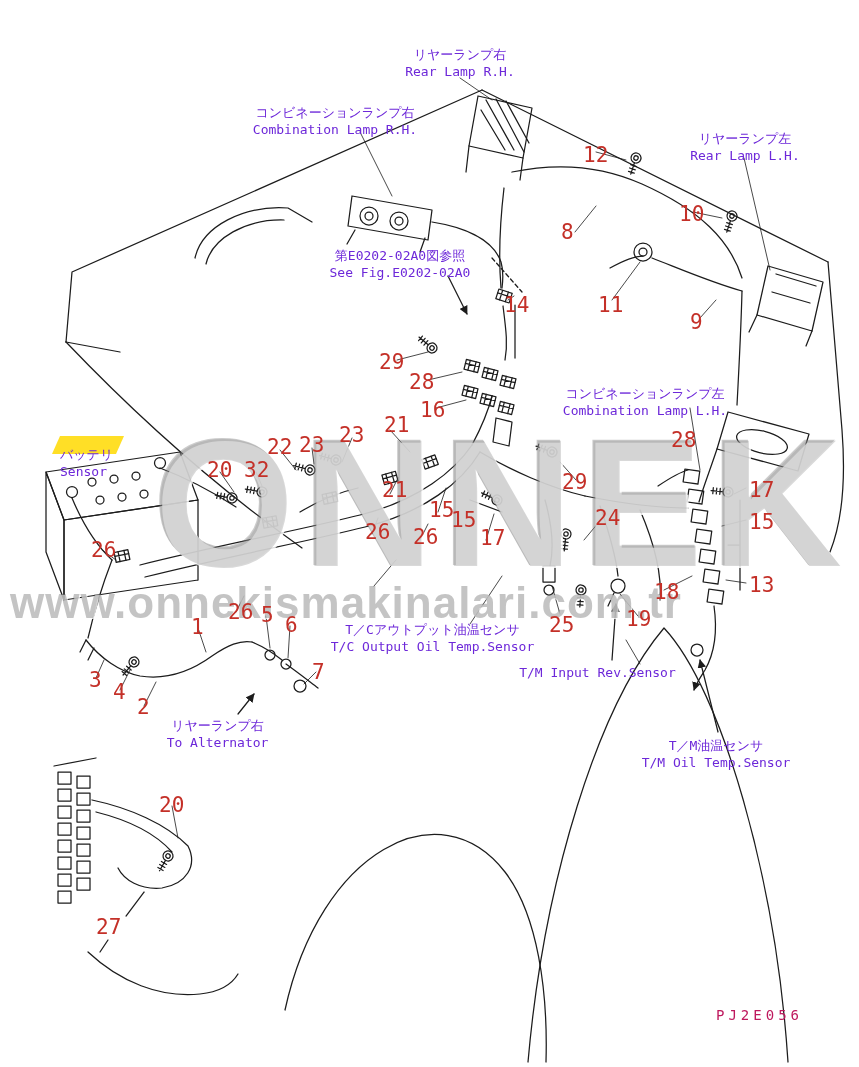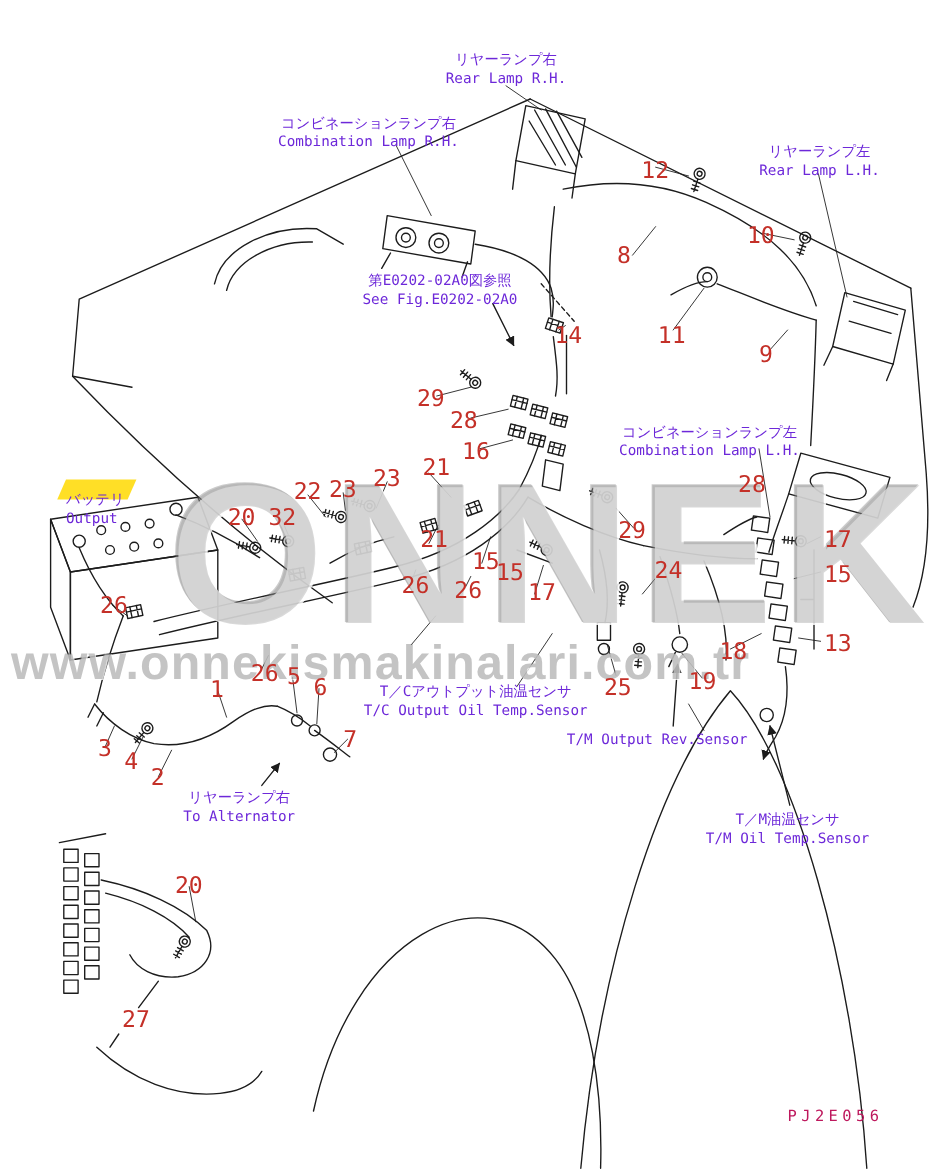--- a/index.html
+++ b/index.html
@@ -313,32 +313,32 @@
   <div class="lbl center" style="left:300px;top:247px;width:200px">
     <div>第E0202-02A0図参照</div>
     <div>See Fig.E0202-02A0</div>
   </div>
   <div class="lbl center" style="left:540px;top:385px;width:210px">
     <div>コンビネーションランプ左</div>
     <div>Combination Lamp L.H.</div>
   </div>
   <div class="lbl" style="left:60px;top:446px">
     <div>バッテリ</div>
-    <div>Output</div>
+    <div>Sensor</div>
   </div>
   <div class="lbl center" style="left:310px;top:621px;width:245px">
     <div>T／Cアウトプット油温センサ</div>
     <div>T/C Output Oil Temp.Sensor</div>
   </div>
   <div class="lbl center" style="left:140px;top:717px;width:155px">
     <div>リヤーランプ右</div>
     <div>To Alternator</div>
   </div>
   <div class="lbl center" style="left:480px;top:664px;width:235px">
-    <div>T/M Output Rev.Sensor</div>
+    <div>T/M Input Rev.Sensor</div>
   </div>
   <div class="lbl center" style="left:610px;top:737px;width:212px">
     <div>T／M油温センサ</div>
     <div>T/M Oil Temp.Sensor</div>
   </div>
 
   <span class="co" style="left:583px;top:147px">12</span>
   <span class="co" style="left:561px;top:224px">8</span>
   <span class="co" style="left:679px;top:206px">10</span>
   <span class="co" style="left:598px;top:297px">11</span>
@@ -371,16 +371,16 @@
   <span class="co" style="left:91px;top:542px">26</span>
   <span class="co" style="left:228px;top:604px">26</span>
   <span class="co" style="left:191px;top:619px">1</span>
   <span class="co" style="left:261px;top:607px">5</span>
   <span class="co" style="left:285px;top:617px">6</span>
   <span class="co" style="left:312px;top:664px">7</span>
   <span class="co" style="left:89px;top:672px">3</span>
   <span class="co" style="left:113px;top:684px">4</span>
   <span class="co" style="left:137px;top:699px">2</span>
   <span class="co" style="left:159px;top:797px">20</span>
-  <span class="co" style="left:111px;top:919px">27</span>
+  <span class="co" style="left:96px;top:919px">27</span>
 
   <div class="code">PJ2E056</div>
 </div>
 
 </body></html>

